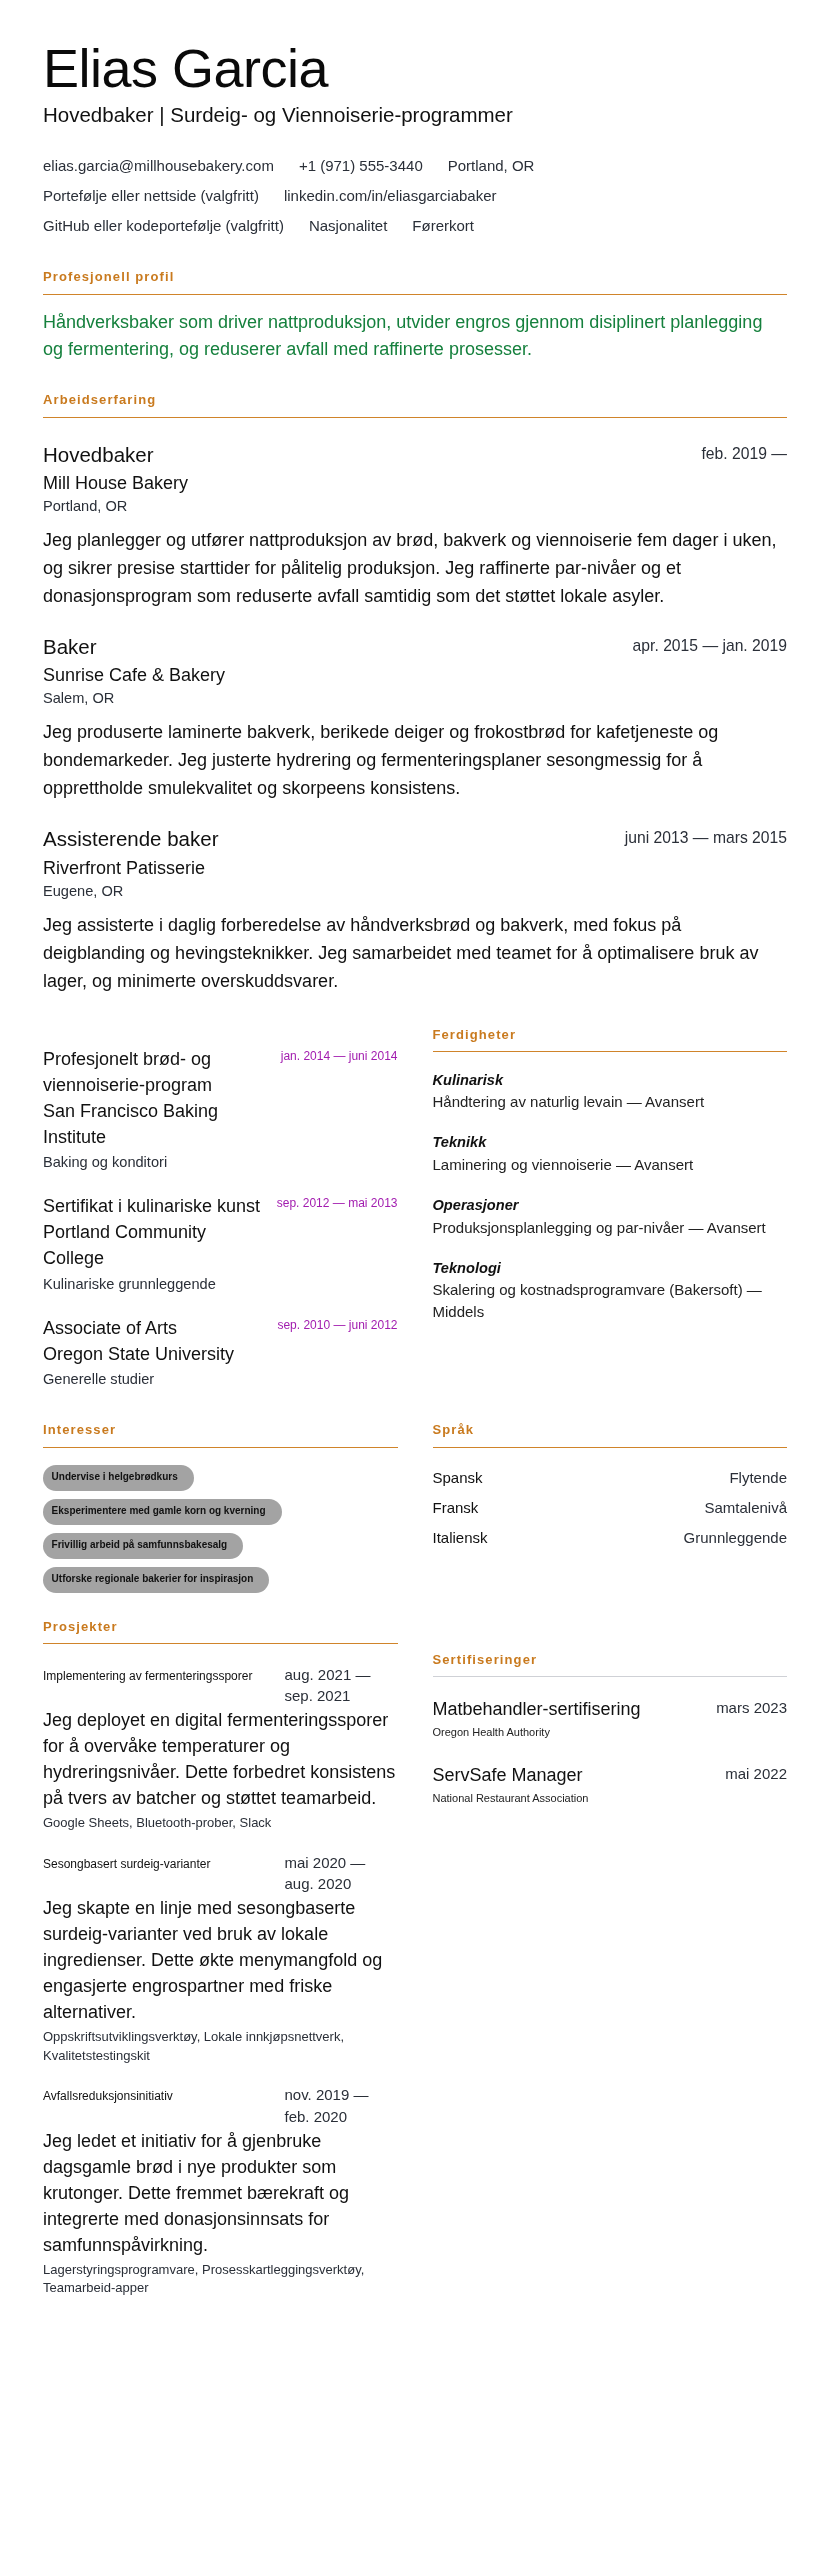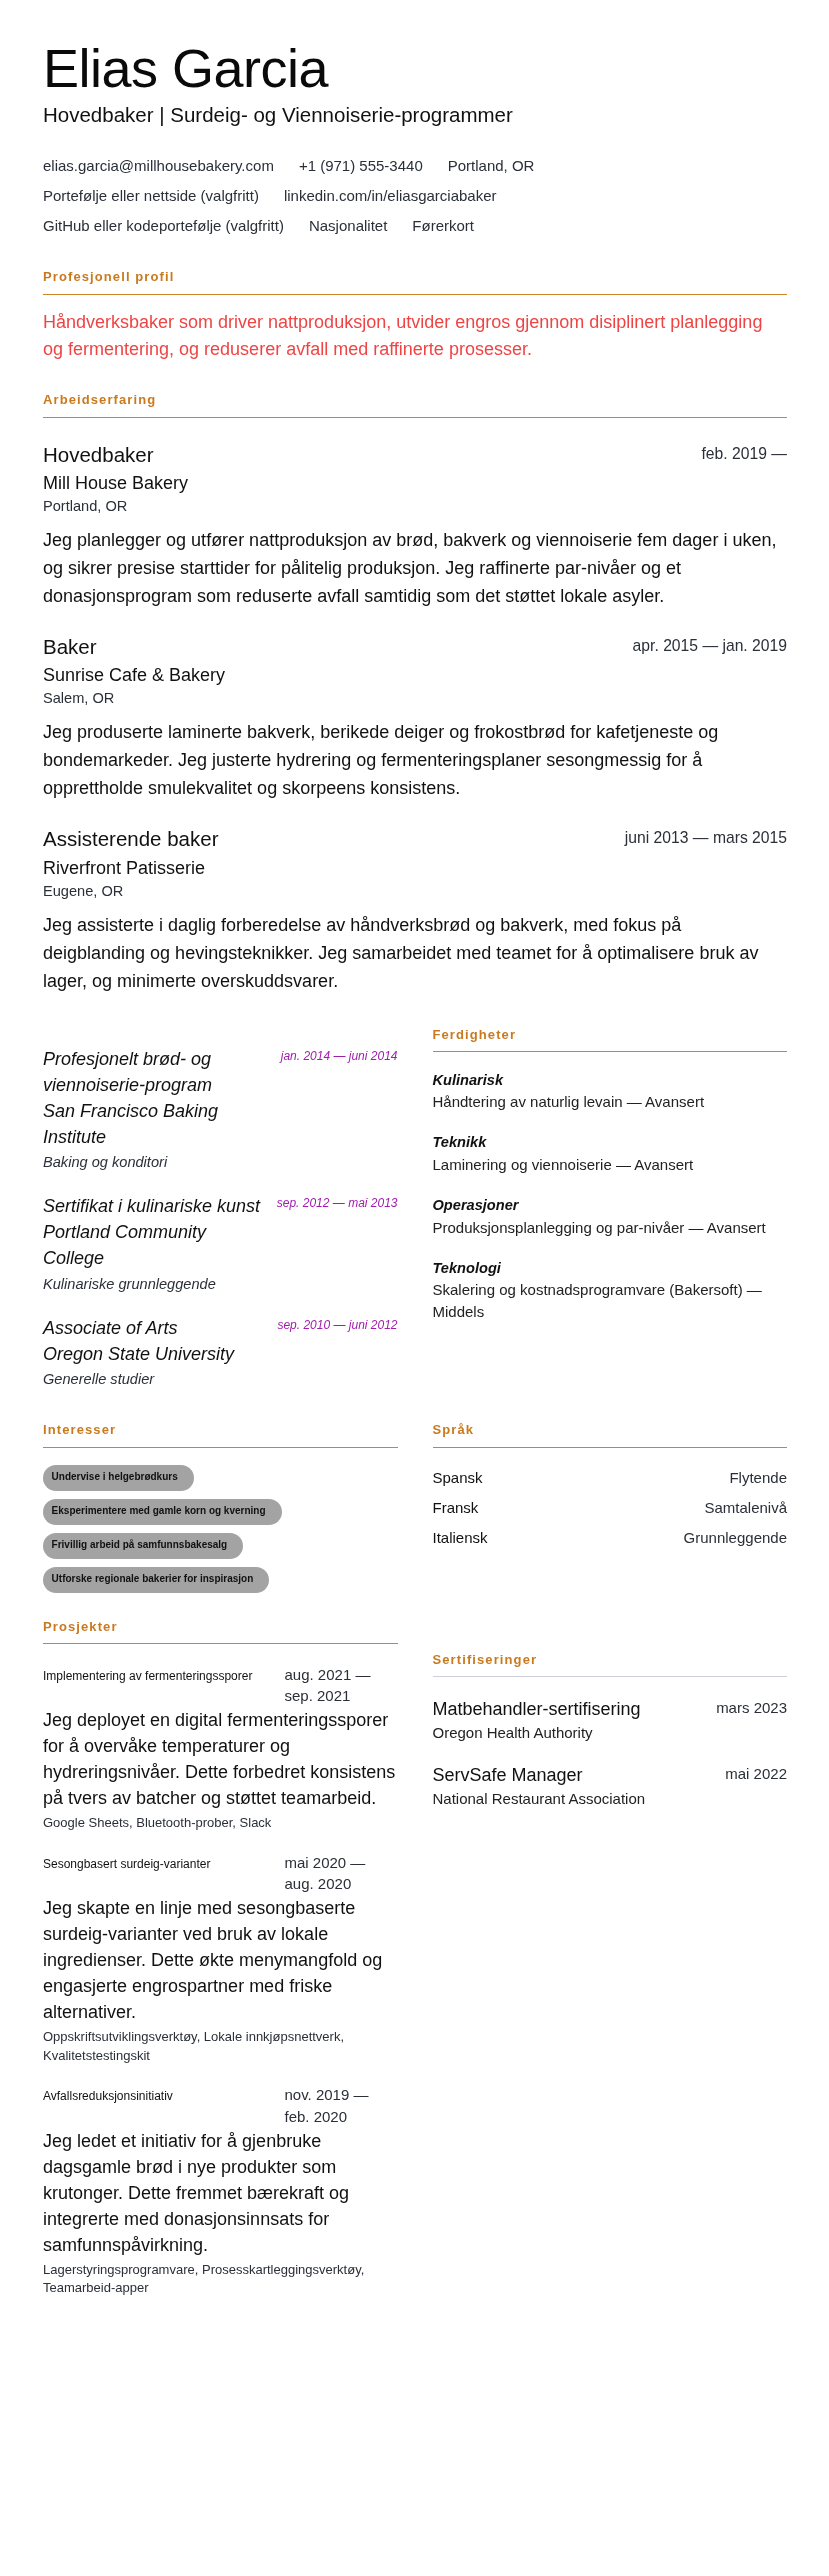--- a/index.html
+++ b/index.html
@@ -18,36 +18,36 @@
   .contact-row { display: flex; gap: 25px; font-size: 15px; line-height: 30px; color: #2a2f38; }
 
   .section { margin-top: 28px; }
   .section-head {
     font-size: 13px; font-weight: 700; letter-spacing: 1.1px;
     color: #c97a1e; padding-bottom: 9.7px;
     border-bottom: 1.6px solid #d0842a;
   }
   .section-head.grey { border-bottom-color: #cfd1d6; }
 
-  .summary { font-size: 18px; line-height: 27.5px; margin-top: 14px; color: #ef4444; }
+  .summary { font-size: 18px; line-height: 27.5px; margin-top: 14px; color: #15803d; }
 
   .job { margin-top: 24px; }
   .job:first-of-type { margin-top: 24px; }
   .row { display: flex; justify-content: space-between; align-items: flex-start; }
   .job-title { font-size: 20.5px; font-weight: 500; line-height: 26px; }
   .date { font-size: 15.7px; color: #2a2f38; line-height: 24px; white-space: nowrap; }
   .company { font-size: 18px; line-height: 25px; margin-top: 3.2px; }
   .location { font-size: 14.6px; color: #2a2f38; line-height: 21.6px; }
   .desc { font-size: 18px; line-height: 28px; margin-top: 8.6px; }
 
   .two-col { display: grid; grid-template-columns: 1fr 1fr; column-gap: 35px; margin-top: 32px; align-items: start; }
   .col-section { }
 
   .edu { margin-top: 19.4px; }
-  .edu .row { gap: 10.8px; font-style: italic; }
+  .edu .row { gap: 10.8px; }
   .edu-title { font-size: 18px; font-weight: 500; line-height: 26px; }
   .edu-inst { font-size: 18px; line-height: 26px; }
   .edu-field { font-size: 14.6px; line-height: 21.6px; color: #2a2f38; margin-top: 2.2px; }
   .edu-date { font-size: 12px; color: #a21caf; line-height: 21.6px; white-space: nowrap; }
 
   .skill { margin-top: 19.4px; }
   .skill:first-child { margin-top: 17.3px; }
   .skill-cat { font-size: 14.6px; font-weight: 600; line-height: 21.6px; font-style: italic; }
   .skill-val { font-size: 15px; line-height: 21.6px; color: #222; }
 
@@ -64,21 +64,21 @@
   .proj { margin-top: 19.4px; }
   .proj .row { gap: 6.5px; }
   .proj-title { font-size: 12px; font-weight: 500; line-height: 25px; }
   .proj-date { font-size: 15px; color: #2a2f38; line-height: 21.6px; width: 113px; flex-shrink: 0; }
   .proj-desc { font-size: 18px; line-height: 26px; }
   .proj-tech { font-size: 13px; line-height: 18.4px; color: #2a2f38; margin-top: 3.2px; }
 
   .cert-section { margin-top: 33px; }
   .cert { margin-top: 19.4px; }
   .cert-title { font-size: 18px; font-weight: 500; line-height: 25px; }
-  .cert-org { font-size: 15px; line-height: 21.6px; color: #222; }
+  .cert-org { font-size: 11px; line-height: 21.6px; color: #222; }
   .cert-date { font-size: 15px; color: #2a2f38; line-height: 21.6px; }
 </style>
 </head>
 <body>
 
 <div class="page">
 
   <header>
     <h1 class="name">Elias Garcia</h1>
     <div class="subtitle">Hovedbaker | Surdeig- og Viennoiserie-programmer</div>

